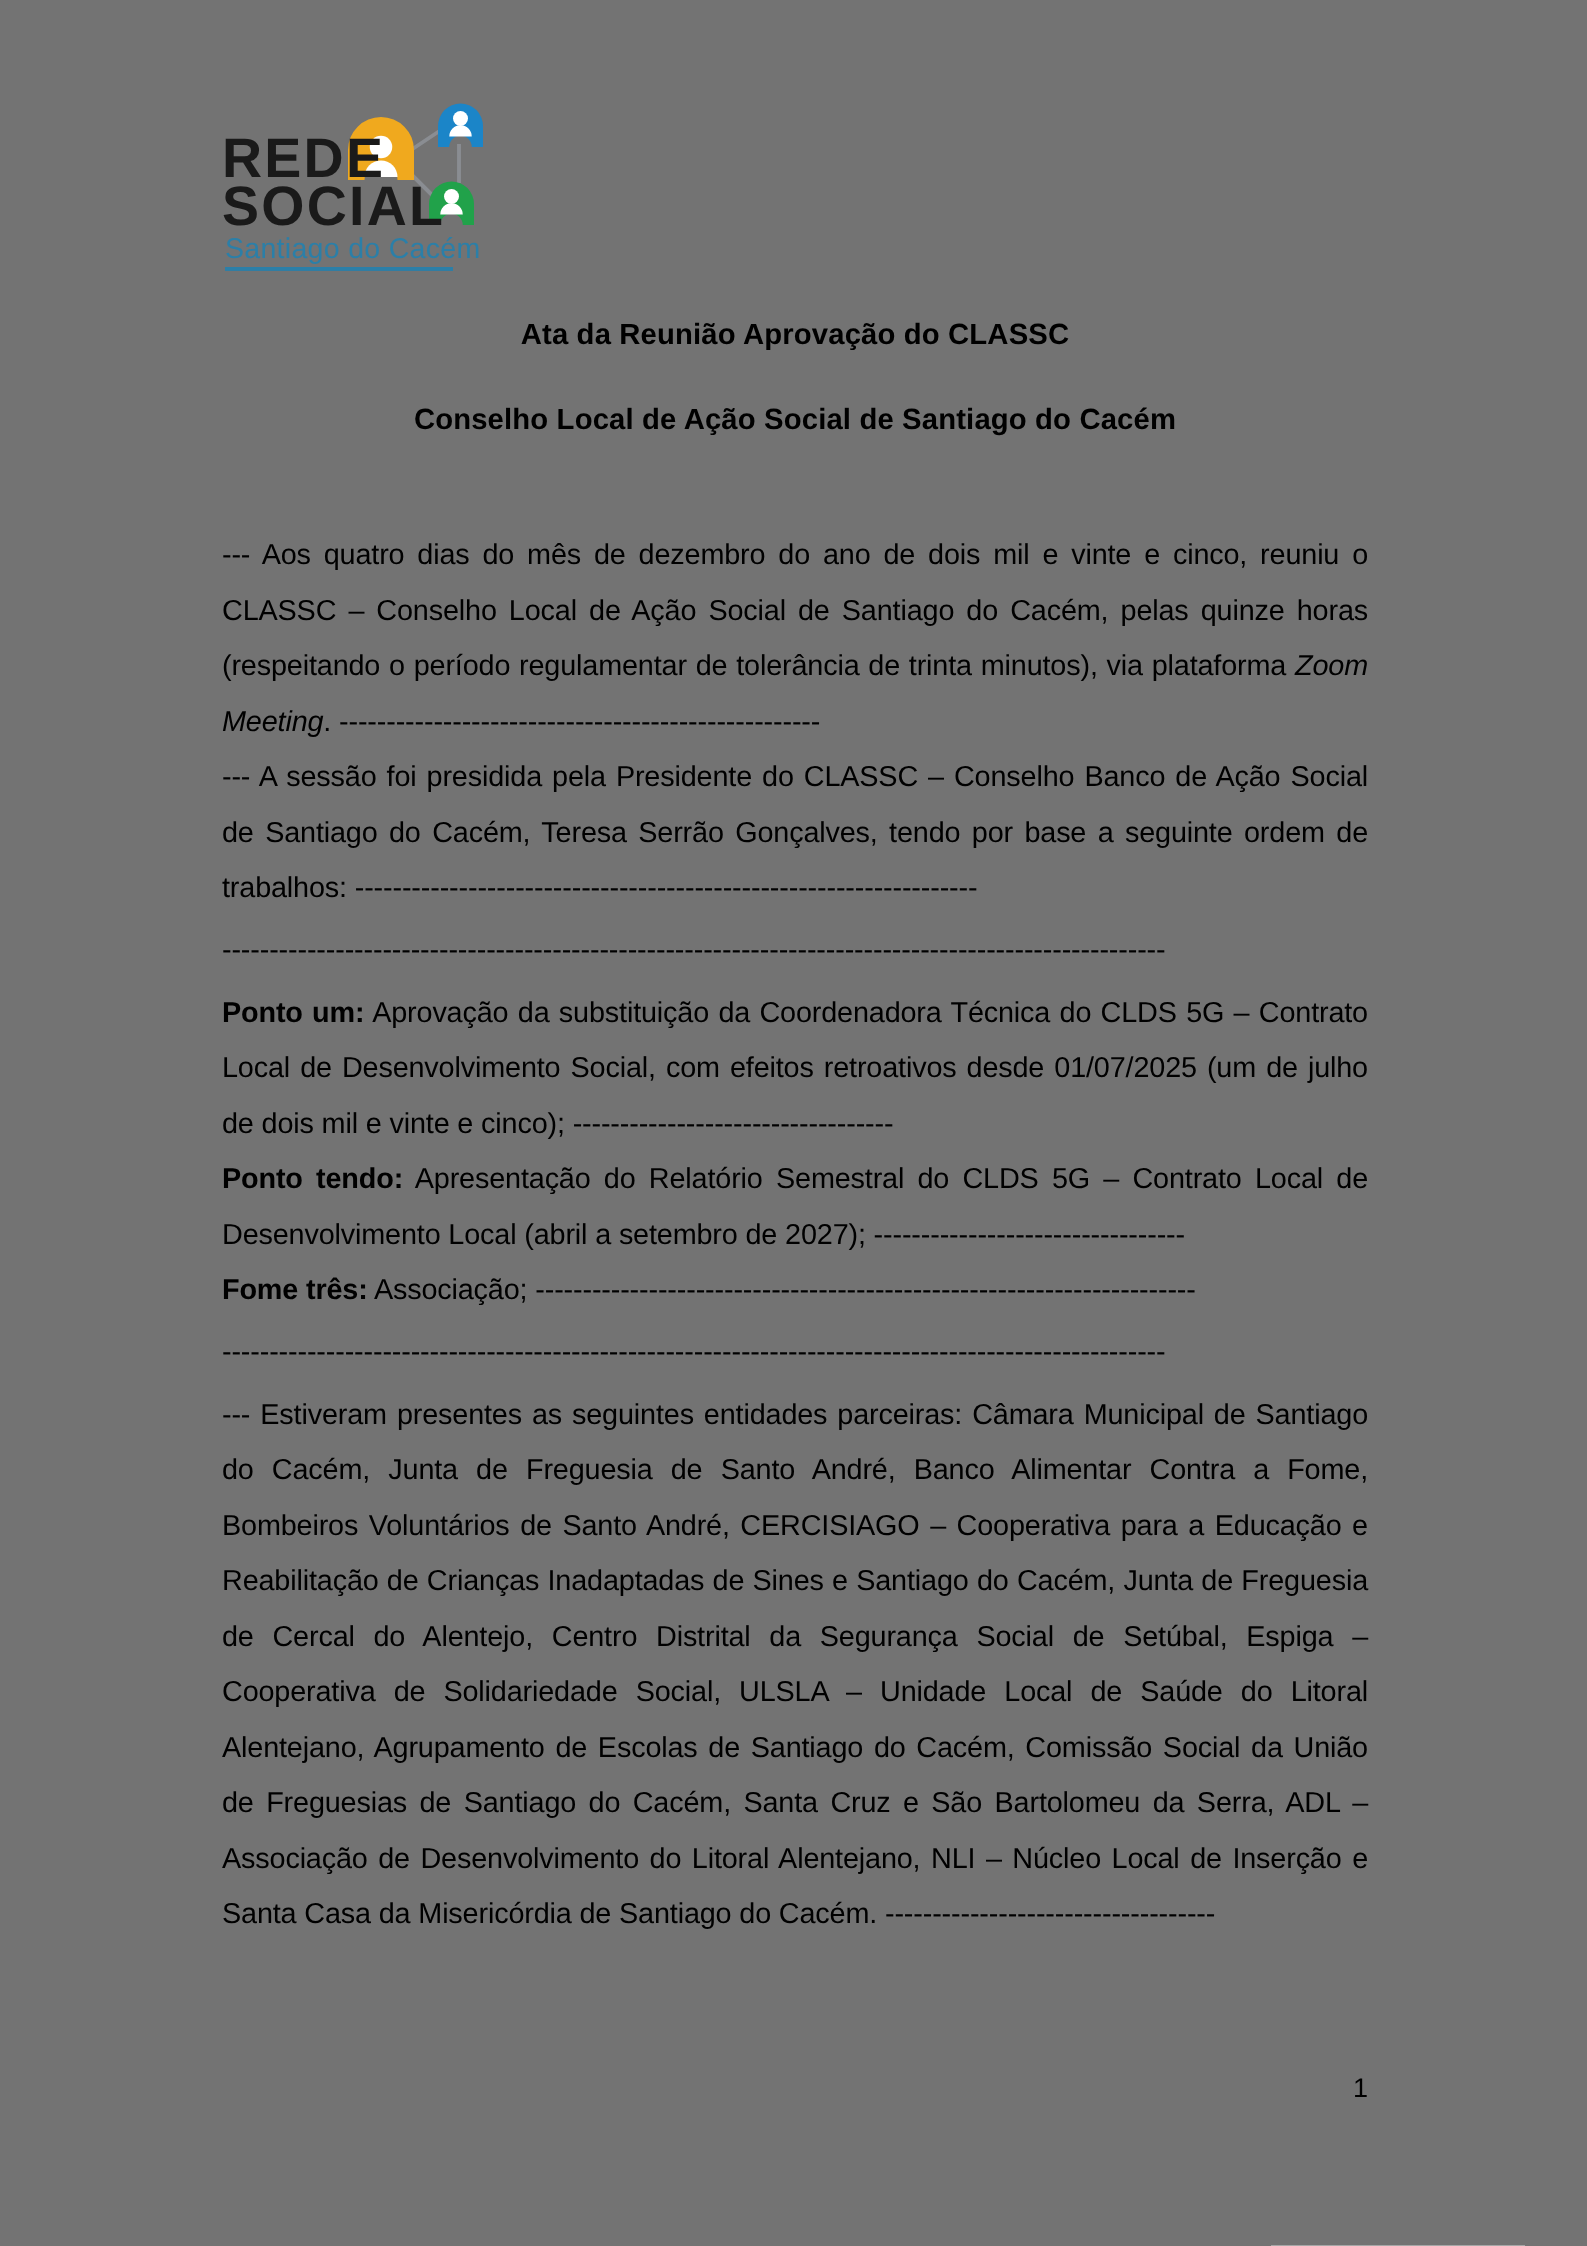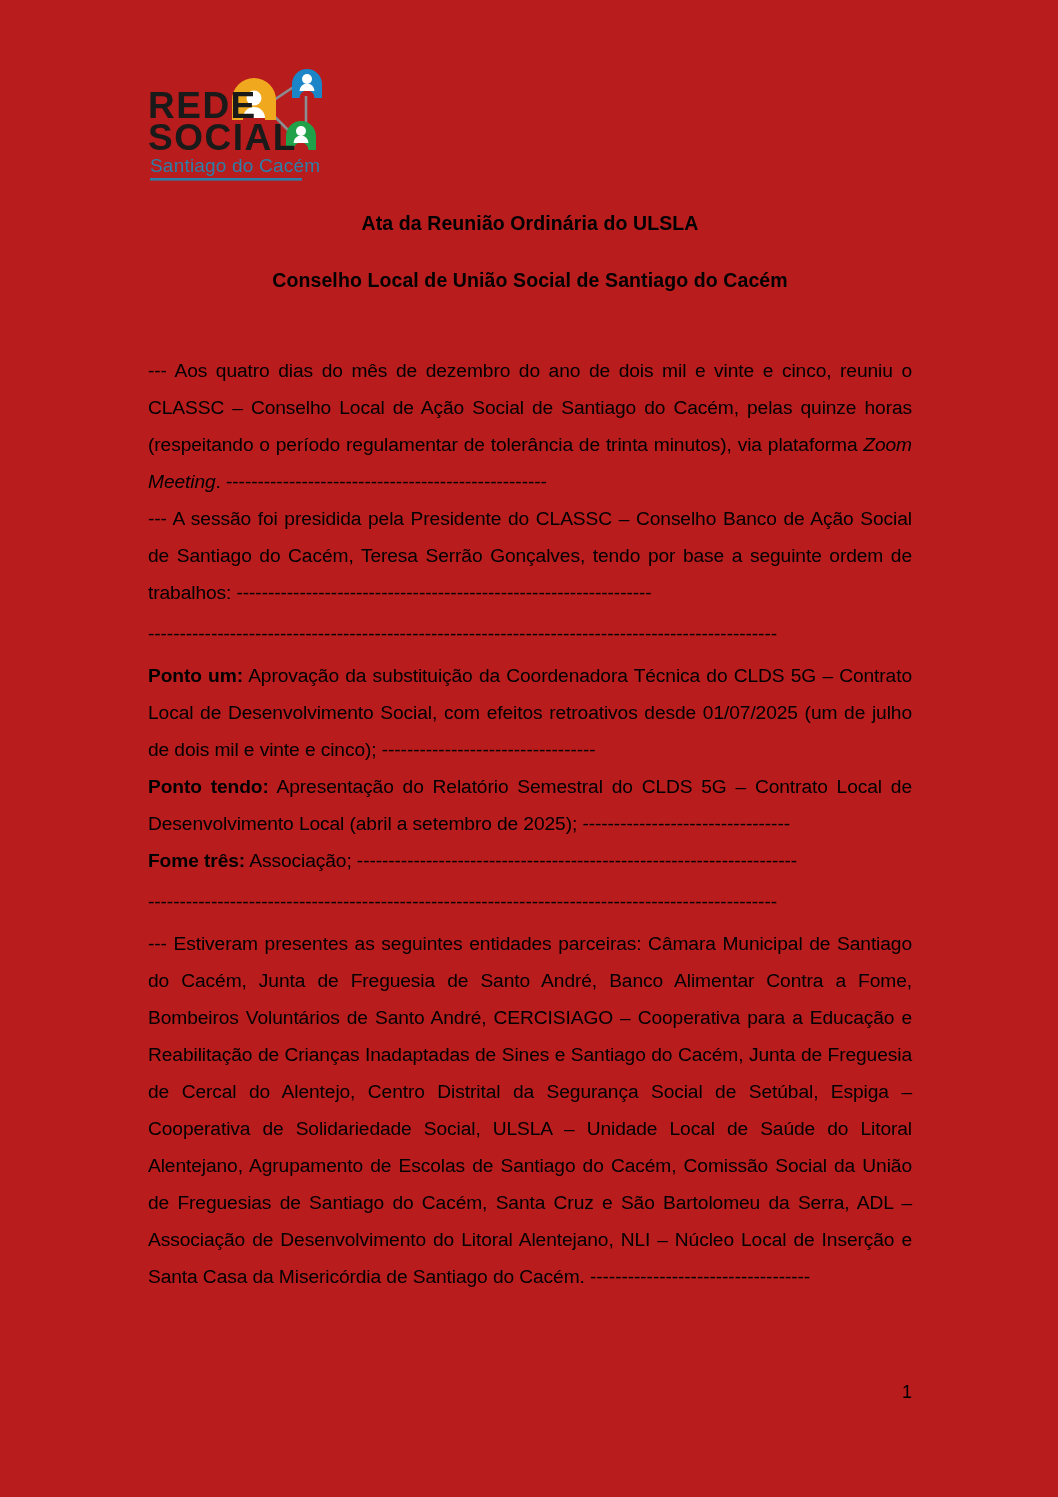--- a/index.html
+++ b/index.html
@@ -12,21 +12,21 @@
     height: 1497px;
     position: relative;
     font-family: "Liberation Sans", sans-serif;
     color: #000000;
     overflow: hidden;
   }
 
   .page {
     position: absolute;
     inset: 0;
-    background: #b91c1c;
+    background: #737373;
   }
 
   
   .logo {
     position: absolute;
     left: 146px;
     top: 62px;
     width: 200px;
     height: 122px;
   }
@@ -125,35 +125,35 @@
       </g>
 
       <text x="2" y="56" font-family="Liberation Sans, sans-serif" font-size="37" font-weight="bold" letter-spacing="1.5" fill="#1A1A1A">REDE</text>
       <text x="2" y="88" font-family="Liberation Sans, sans-serif" font-size="37" font-weight="bold" letter-spacing="1.5" fill="#1A1A1A">SOCIAL</text>
       <text x="4" y="110" font-family="Liberation Sans, sans-serif" font-size="19" letter-spacing="0.2" fill="#2B7FA8">Santiago do Cacém</text>
       <rect x="4" y="116" width="152" height="2.6" fill="#2B7FA8"></rect>
     </svg>
   </div>
 
   <div class="titles">
-    <div class="doc-title">Ata da Reunião Ordinária do ULSLA</div>
-    <div class="doc-subtitle">Conselho Local de União Social de Santiago do Cacém</div>
+    <div class="doc-title">Ata da Reunião Aprovação do CLASSC</div>
+    <div class="doc-subtitle">Conselho Local de Ação Social de Santiago do Cacém</div>
   </div>
 
   <div class="body-block">
 
     <p class="para"><span>--- </span><span>Aos quatro dias do mês de dezembro do ano de dois mil e vinte e cinco, reuniu o CLASSC – Conselho Local de Ação Social de Santiago do Cacém, pelas quinze horas (respeitando o período regulamentar de tolerância de trinta minutos), via plataforma </span><i class="em">Zoom Meeting</i><span>. ---------------------------------------------------</span></p>
 
     <p class="para">--- A sessão foi presidida pela Presidente do CLASSC – Conselho Banco de Ação Social de Santiago do Cacém, Teresa Serrão Gonçalves, tendo por base a seguinte ordem de trabalhos: ------------------------------------------------------------------</p>
 
     <div class="dashrow">----------------------------------------------------------------------------------------------------</div>
 
     <p class="para"><b class="lead">Ponto um:</b><span> Aprovação da substituição da Coordenadora Técnica do CLDS 5G – Contrato Local de Desenvolvimento Social, com efeitos retroativos desde 01/07/2025 (um de julho de dois mil e vinte e cinco); ----------------------------------</span></p>
 
-    <p class="para"><b class="lead">Ponto tendo:</b><span> Apresentação do Relatório Semestral do CLDS 5G – Contrato Local de Desenvolvimento Local (abril a setembro de 2025); ---------------------------------</span></p>
+    <p class="para"><b class="lead">Ponto tendo:</b><span> Apresentação do Relatório Semestral do CLDS 5G – Contrato Local de Desenvolvimento Local (abril a setembro de 2027); ---------------------------------</span></p>
 
     <p class="para"><b class="lead">Fome três:</b><span> Associação; ----------------------------------------------------------------------</span></p>
 
     <div class="dashrow">----------------------------------------------------------------------------------------------------</div>
 
     <p class="para">--- Estiveram presentes as seguintes entidades parceiras: Câmara Municipal de Santiago do Cacém, Junta de Freguesia de Santo André, Banco Alimentar Contra a Fome, Bombeiros Voluntários de Santo André, CERCISIAGO – Cooperativa para a Educação e Reabilitação de Crianças Inadaptadas de Sines e Santiago do Cacém, Junta de Freguesia de Cercal do Alentejo, Centro Distrital da Segurança Social de Setúbal, Espiga – Cooperativa de Solidariedade Social, ULSLA – Unidade Local de Saúde do Litoral Alentejano, Agrupamento de Escolas de Santiago do Cacém, Comissão Social da União de Freguesias de Santiago do Cacém, Santa Cruz e São Bartolomeu da Serra, ADL – Associação de Desenvolvimento do Litoral Alentejano, NLI – Núcleo Local de Inserção e Santa Casa da Misericórdia de Santiago do Cacém. -----------------------------------</p>
 
   </div>
 
   <div class="page-number">1</div>

